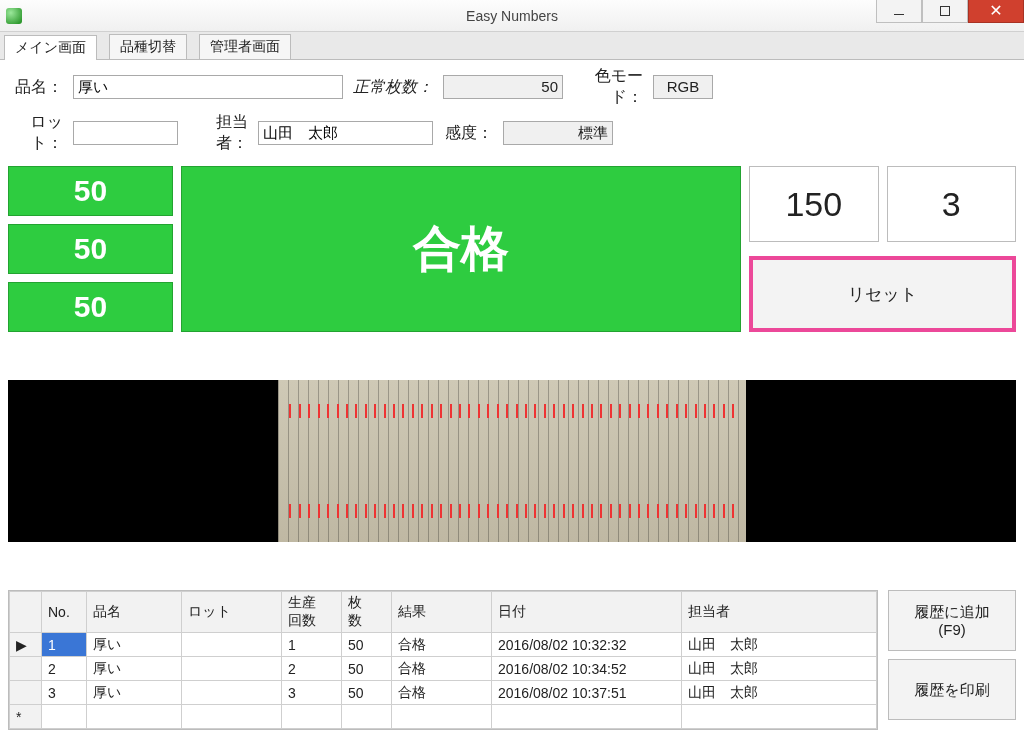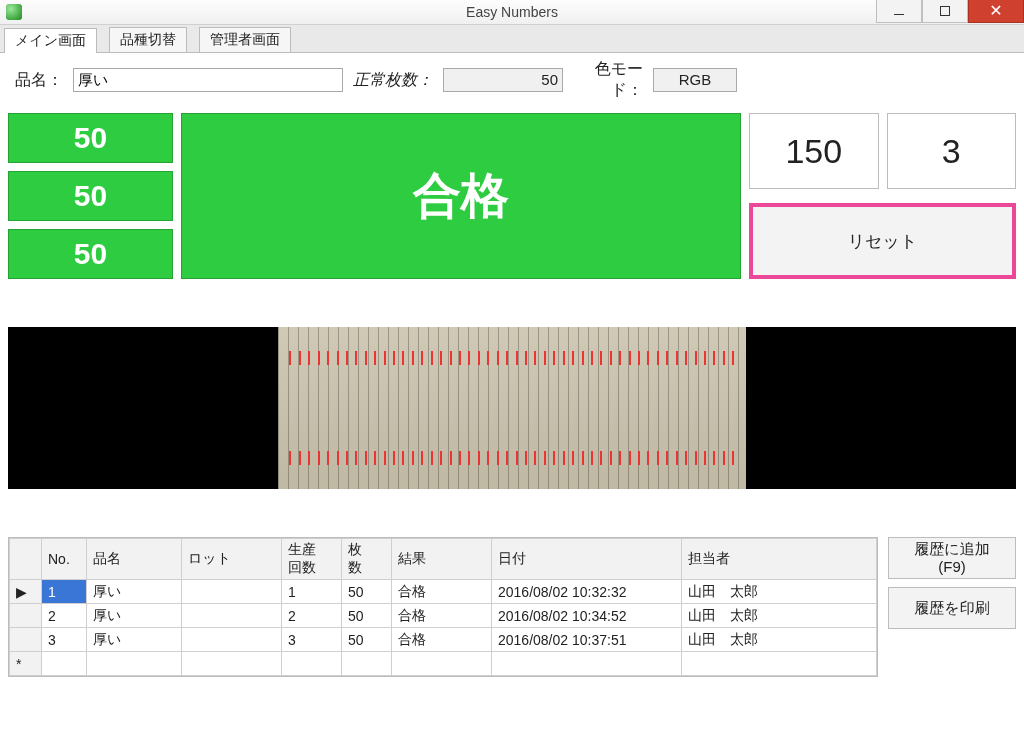--- a/index.html
+++ b/index.html
@@ -1,20 +1,20 @@
 <!DOCTYPE html>
 <html><head>
 <meta charset="utf-8">
 <style>
   * { box-sizing: border-box; }
   html,body { margin:0; padding:0; font-family: "Meiryo", "MS PGothic", sans-serif; font-size:13px; color:#222; }
   body { background:#fff; width:1024px; height:736px; overflow:hidden; }
 
   
-  .titlebar { height:25px; background:linear-gradient(#fdfdfd,#f0f0f0); border-bottom:1px solid #d0d0d0; display:flex; align-items:center; position:relative; }
+  .titlebar { height:32px; background:linear-gradient(#fdfdfd,#f0f0f0); border-bottom:1px solid #d0d0d0; display:flex; align-items:center; position:relative; }
   .titlebar .appicon { width:16px; height:16px; margin:0 6px; border-radius:3px; background:radial-gradient(circle at 30% 30%, #9be89b, #1a8a1a); }
   .titlebar .title { position:absolute; left:0; right:0; text-align:center; font-size:14px; color:#444; pointer-events:none; }
   .winbtns { margin-left:auto; display:flex; height:100%; }
   .winbtn { width:46px; height:24px; border:1px solid #bfbfbf; border-top:none; background:#f3f3f3; display:flex; align-items:center; justify-content:center; font-size:12px; margin-top:-1px; }
   .winbtn.close { background:#d0402e; color:#fff; border-color:#a83224; width:56px; font-size:16px; }
   .winbtn.min span{ width:10px; border-bottom:1px solid #333; display:block; margin-top:8px;}
   .winbtn.max span{ width:10px; height:10px; border:1px solid #333; display:block;}
 
   
   .tabs { display:flex; background:#e9e9e9; border-bottom:1px solid #bcbcbc; padding:2px 4px 0 4px; }
@@ -57,21 +57,21 @@
   
   .historyarea { display:flex; gap:10px; margin-top:40px; }
   .gridwrap { flex:0 0 870px; border:1px solid #bcbcbc; }
   table.grid { border-collapse:collapse; width:100%; font-size:14px; table-layout:fixed; }
   table.grid th, table.grid td { border:1px solid #cfcfcf; padding:2px 6px; text-align:left; height:24px; background:#fff; overflow:hidden; white-space:nowrap; }
   table.grid th { background:#f2f2f2; font-weight:normal; text-align:left; }
   .rowhdr { width:30px; background:#f2f2f2 !important; }
   td.sel { background:#3a76d6 !important; color:#fff; }
 
   .histbtns { flex:1; display:flex; flex-direction:column; gap:8px; }
-  .histbtn { height:42px; border:1px solid #bcbcbc; background:#f3f3f3; display:flex; align-items:center; justify-content:center; font-size:15px; cursor:pointer; text-align:center; line-height:1.2; }
+  .histbtn { height:61px; border:1px solid #bcbcbc; background:#f3f3f3; display:flex; align-items:center; justify-content:center; font-size:15px; cursor:pointer; text-align:center; line-height:1.2; }
 
 </style>
 </head>
 <body>
 
 <div class="titlebar">
   <div class="appicon"></div>
   <div class="title">Easy Numbers</div>
   <div class="winbtns">
     <div class="winbtn min">
@@ -93,21 +93,29 @@
 <div class="content">
 
   <div class="row1">
     <div class="leftform">
       <div class="formrow">
         <span class="lbl">品名：</span>
         <input type="text" style="width: 270px;" value="厚い">
         <span class="lbl2">正常枚数：</span>
         <div class="robox" style="width:120px">50</div>
         <span class="lbl3">色モード：</span>
-        <div class="robox" style="width:84px;text-align:center">RGB</div>
+        <div class="robox" style="width:60px;text-align:center">RGB</div>
+      </div>
+      <div class="formrow">
+        <span class="lbl">ロット：</span>
+        <input type="text" style="width: 105px;" value="">
+        <span style="width:60px;text-align:right;font-size:16px">担当者：</span>
+        <input type="text" style="width: 175px;" value="山田　太郎">
+        <span style="width:50px;text-align:right;font-size:16px">感度：</span>
+        <div class="robox" style="width:110px">標準</div>
       </div>
     </div>
   </div>
 
   <div class="bigrow">
     <div class="countstack">
       <div class="countbox">50</div>
       <div class="countbox">50</div>
       <div class="countbox">50</div>
     </div>

